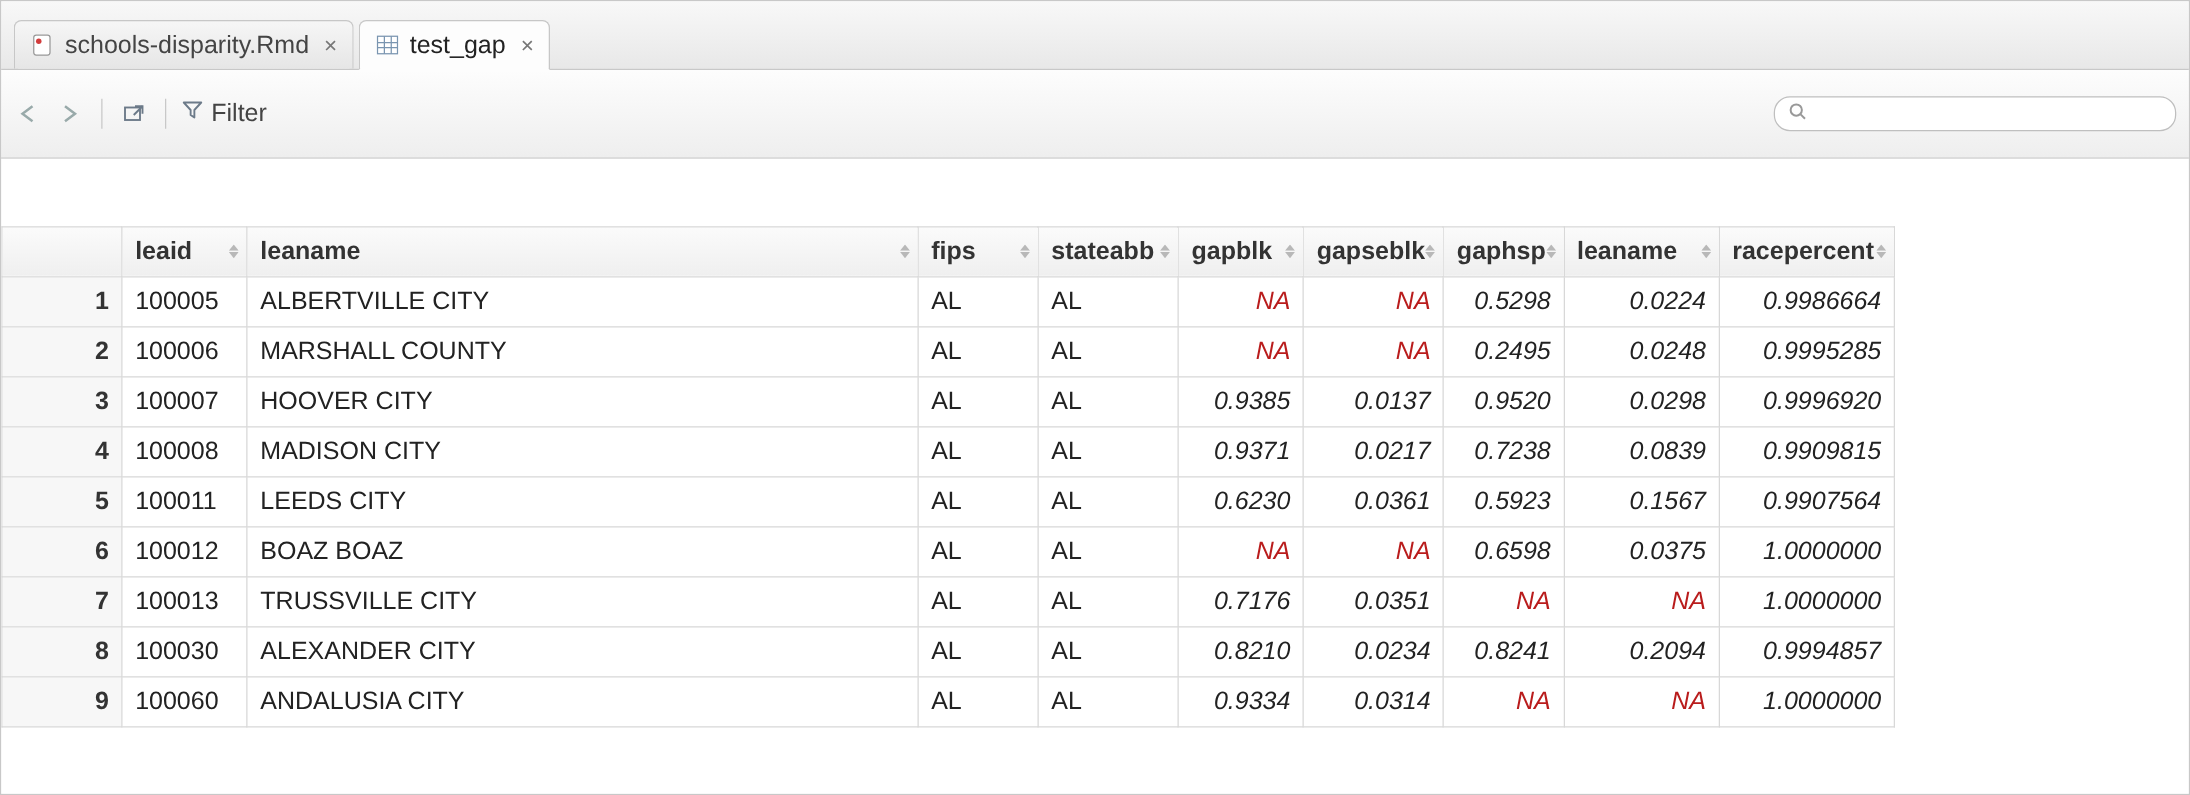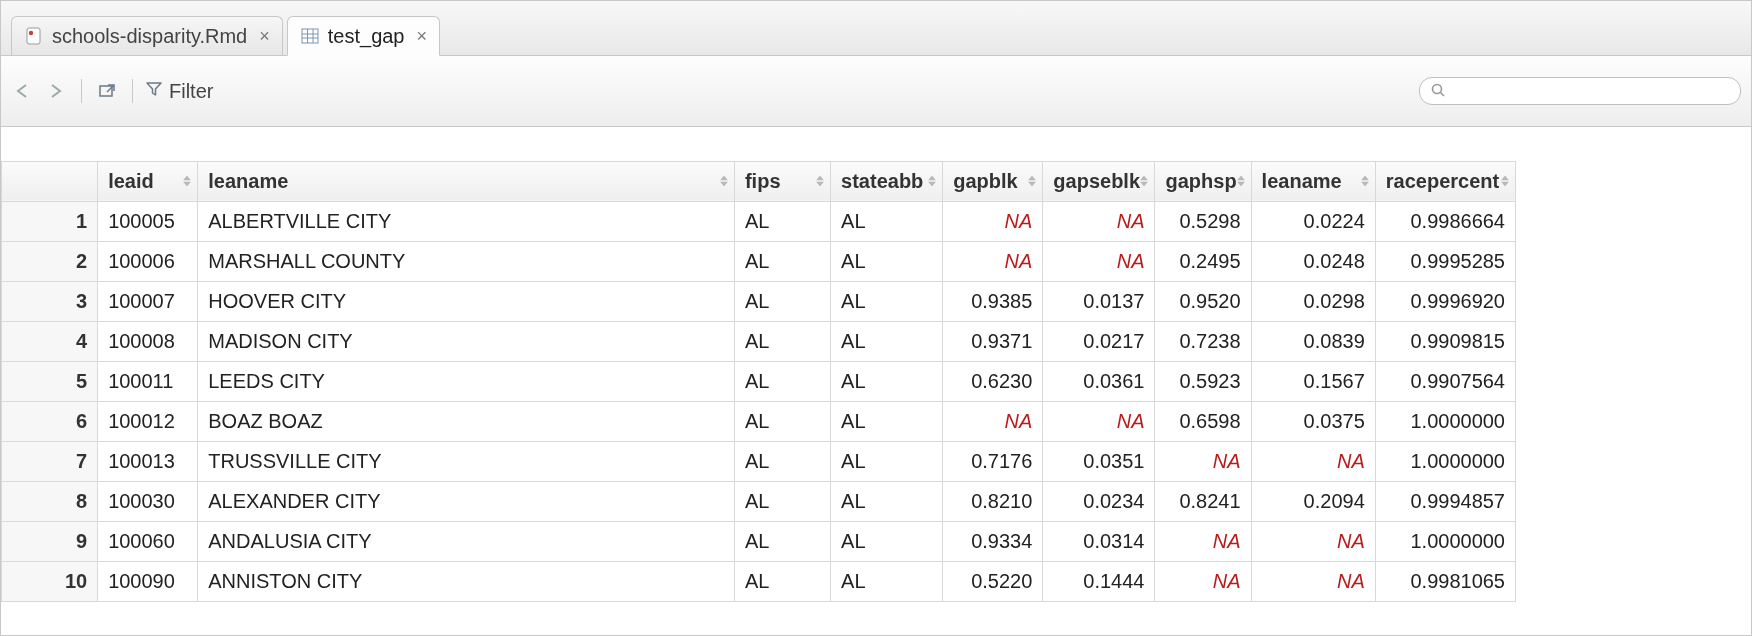--- a/index.html
+++ b/index.html
@@ -156,21 +156,21 @@
   }
   table.grid thead th .sort svg { display:block; }
   
   th.rownum-h { background: linear-gradient(#fbfbfb, #efefef); }
   td.rownum {
     text-align: right;
     font-weight: 700;
     color: #333;
     background: #f7f7f7;
   }
-  td.num { text-align: right; font-variant-numeric: tabular-nums; }
+  td.num { text-align: right; font-variant-numeric: tabular-nums; font-style: italic; }
   td.txt { text-align: left; }
   td.na { color: #b91c1c; font-style: italic; text-align: right; }
 
   
   col.c-row { width: 96px; }
   col.c-leaid { width: 100px; }
   col.c-leaname { width: 536px; }
   col.c-fips { width: 96px; }
   col.c-stateabb { width: 112px; }
   col.c-gapblk { width: 100px; }
@@ -444,29 +444,17 @@
             <td class="txt">100060</td>
             <td class="txt">ANDALUSIA CITY</td>
             <td class="txt">AL</td>
             <td class="txt">AL</td>
             <td class="num">0.9334</td>
             <td class="num">0.0314</td>
             <td class="na">NA</td>
             <td class="na">NA</td>
             <td class="num">1.0000000</td>
           </tr>
-          <tr>
-            <td class="rownum">10</td>
-            <td class="txt">100090</td>
-            <td class="txt">ANNISTON CITY</td>
-            <td class="txt">AL</td>
-            <td class="txt">AL</td>
-            <td class="num">0.5220</td>
-            <td class="num">0.1444</td>
-            <td class="na">NA</td>
-            <td class="na">NA</td>
-            <td class="num">0.9981065</td>
-          </tr>
         </tbody>
     </table>
   </div>
 
 </div>
 
 </body></html>

